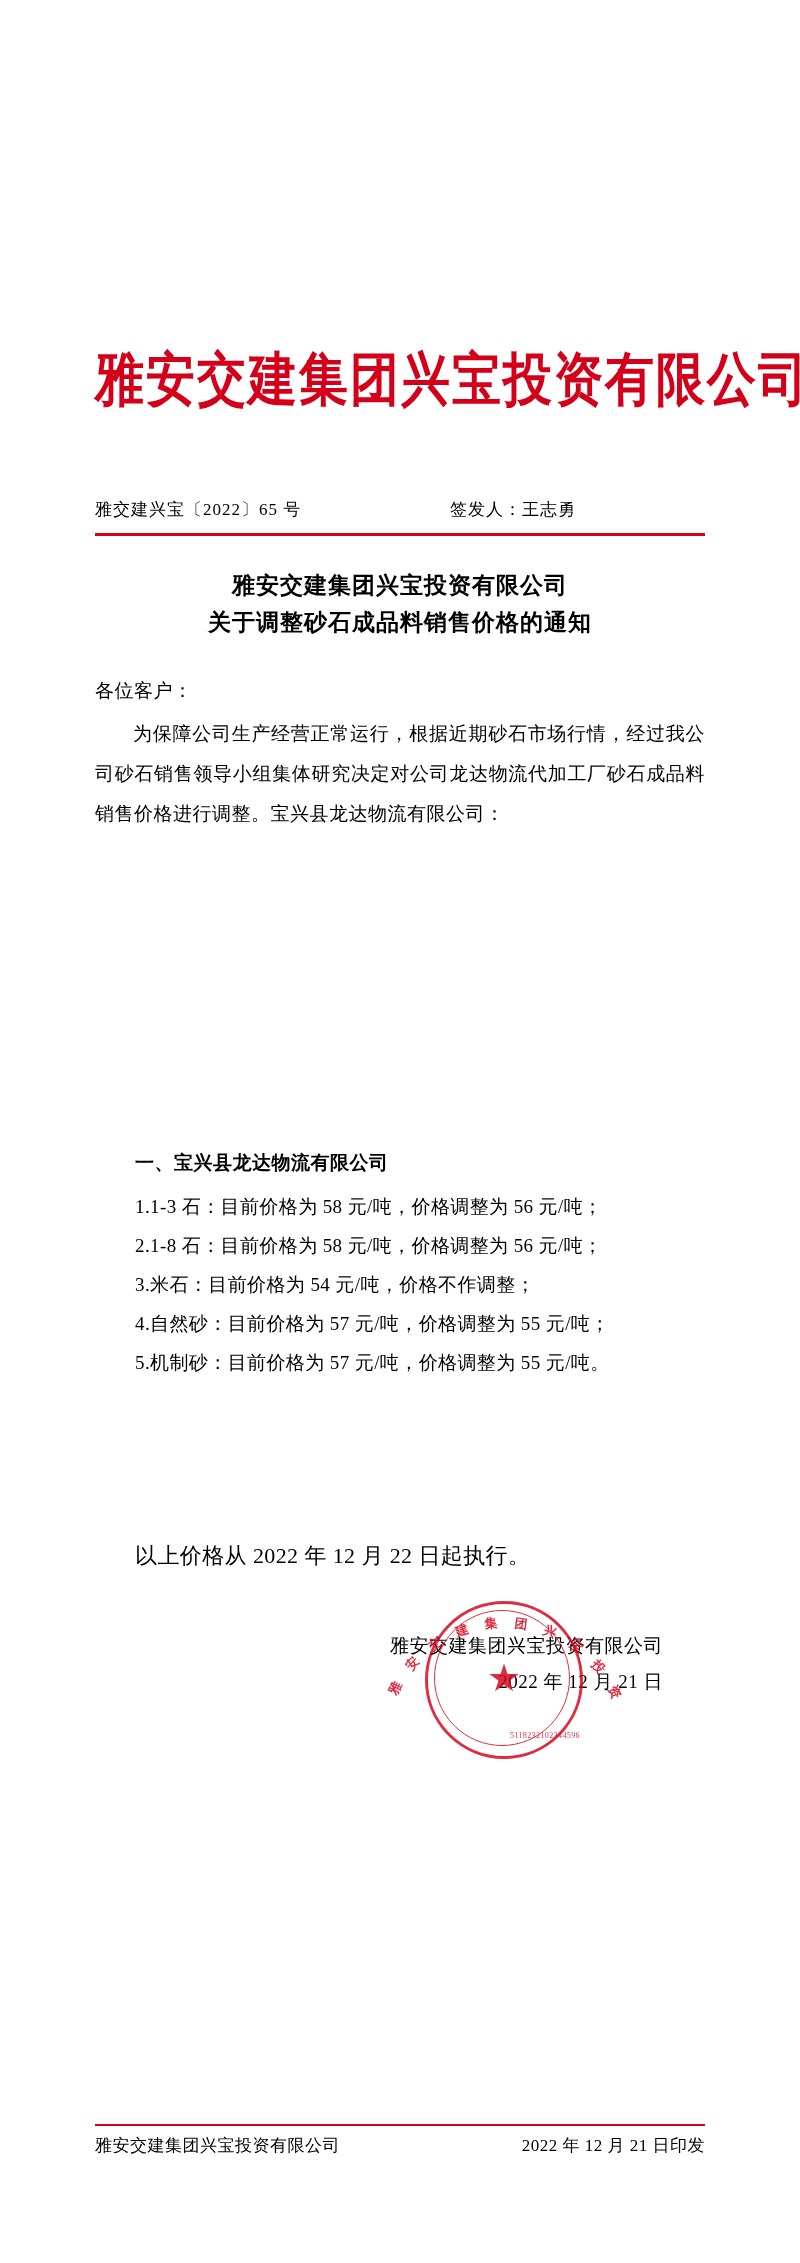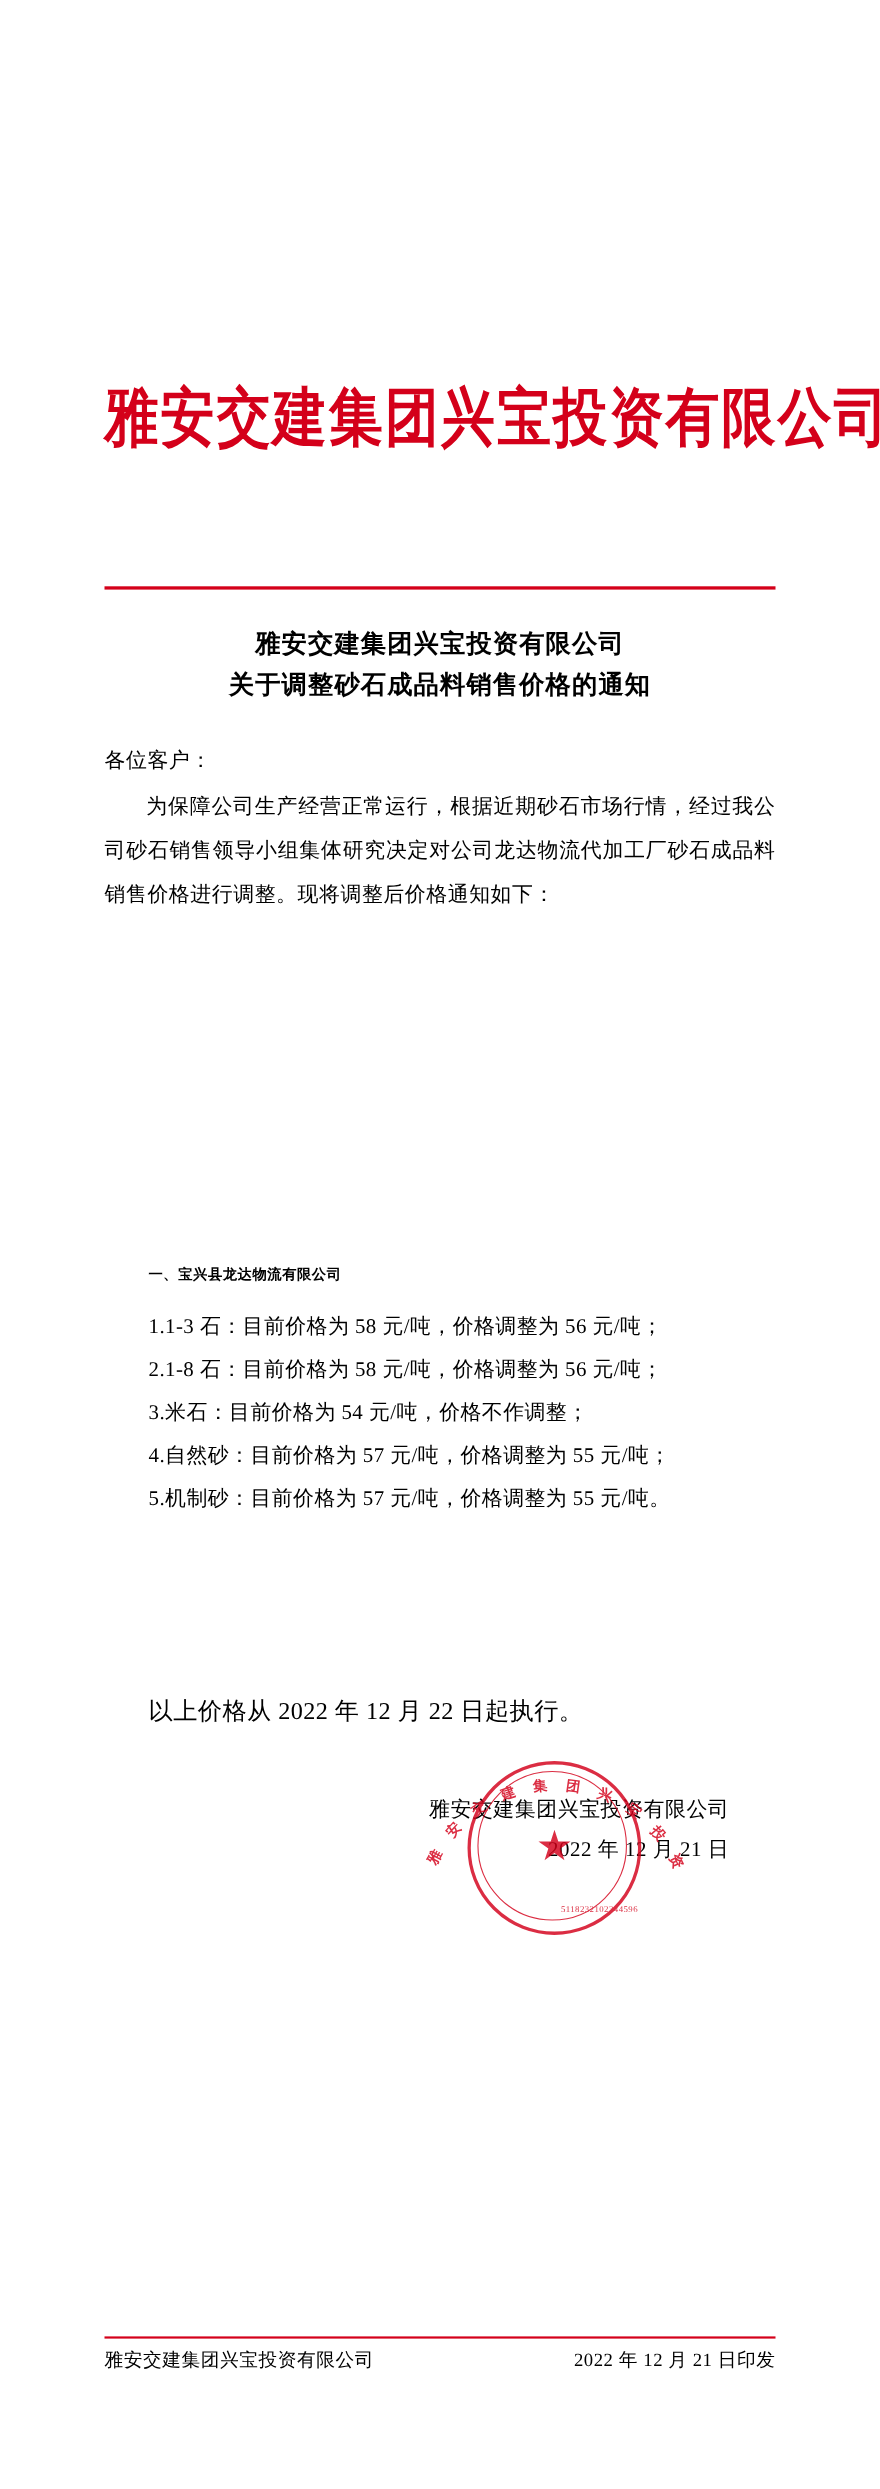--- a/index.html
+++ b/index.html
@@ -113,21 +113,21 @@
     text-align: justify;
     text-indent: 2em;
     letter-spacing: 0.5px;
   }
 
   
   .section-head {
     position: absolute;
     left: 40px;
     top: 1122px;
-    font-size: 13px;
+    font-size: 19px;
     font-weight: bold;
     letter-spacing: 0.5px;
   }
   .items {
     position: absolute;
     left: 40px;
     top: 1160px;
     width: 570px;
     font-size: 19px;
     line-height: 2.05;
@@ -249,31 +249,35 @@
   }
 </style>
 </head>
 <body>
 
 <div class="page">
   <div class="doc">
 
     <div class="red-title">雅安交建集团兴宝投资有限公司</div>
 
+    <div class="doc-number-row">
+      <div class="doc-number">雅交建兴宝〔2022〕65 号</div>
+      <div class="signer">签发人：王志勇</div>
+    </div>
 
     <div class="red-rule"></div>
 
     <div class="main-title">
       <div>雅安交建集团兴宝投资有限公司</div>
       <div>关于调整砂石成品料销售价格的通知</div>
     </div>
 
     <div class="salutation">各位客户：</div>
 
-    <div class="para">为保障公司生产经营正常运行，根据近期砂石市场行情，经过我公司砂石销售领导小组集体研究决定对公司龙达物流代加工厂砂石成品料销售价格进行调整。现将调整后价格通知如下：</div>
+    <div class="para">为保障公司生产经营正常运行，根据近期砂石市场行情，经过我公司砂石销售领导小组集体研究决定对公司龙达物流代加工厂砂石成品料销售价格进行调整。宝兴县龙达物流有限公司：</div>
 
     <div class="section-head">一、宝兴县龙达物流有限公司</div>
 
     <div class="items">
       <div class="item">1.1-3 石：目前价格为 58 元/吨，价格调整为 56 元/吨；</div>
       <div class="item">2.1-8 石：目前价格为 58 元/吨，价格调整为 56 元/吨；</div>
       <div class="item">3.米石：目前价格为 54 元/吨，价格不作调整；</div>
       <div class="item">4.自然砂：目前价格为 57 元/吨，价格调整为 55 元/吨；</div>
       <div class="item">5.机制砂：目前价格为 57 元/吨，价格调整为 55 元/吨。</div>
     </div>

